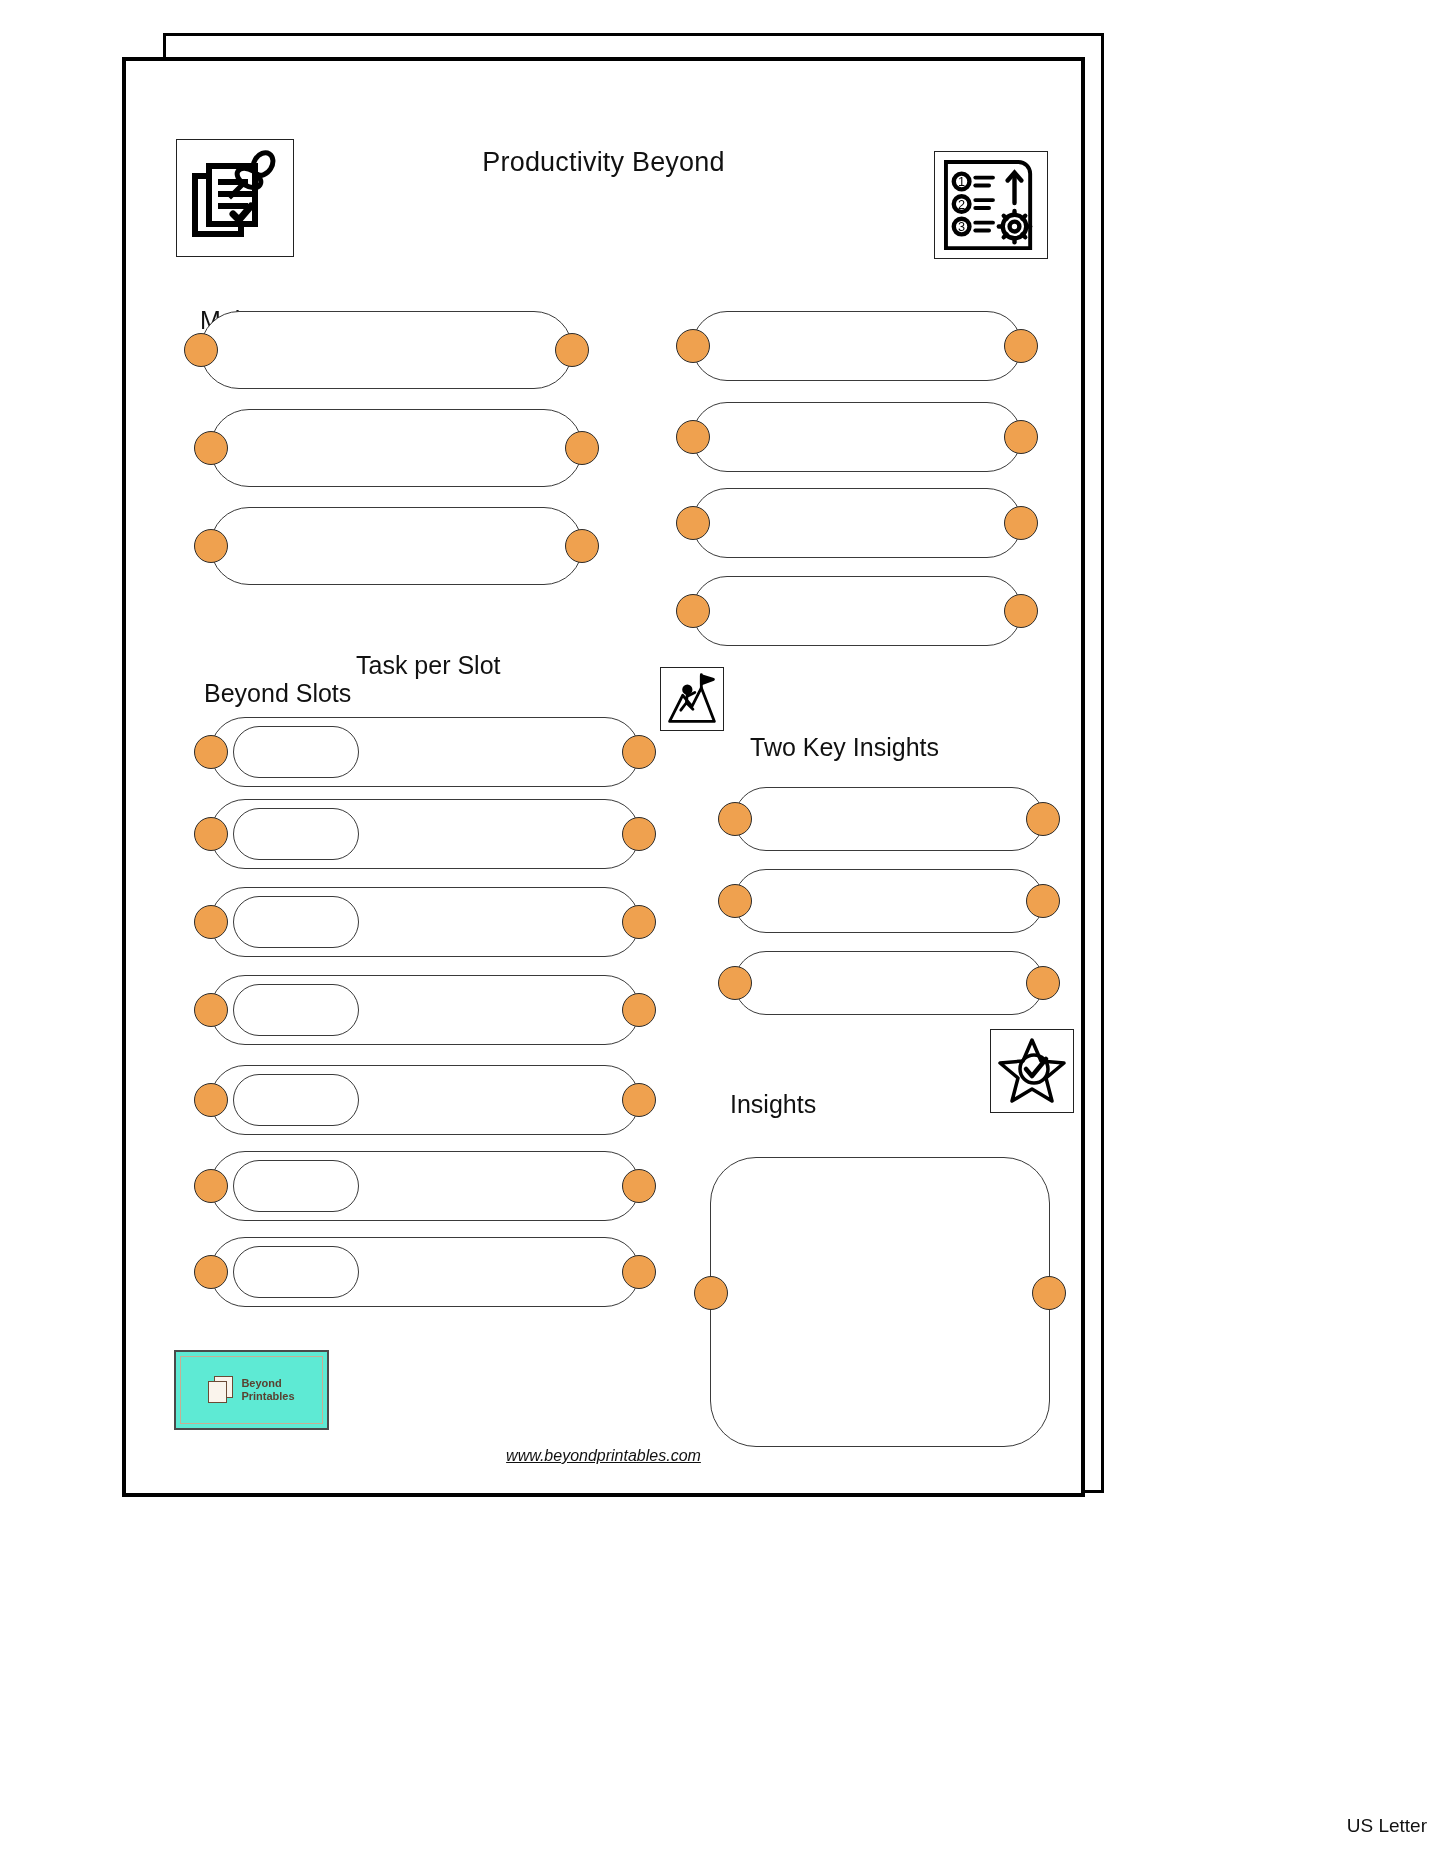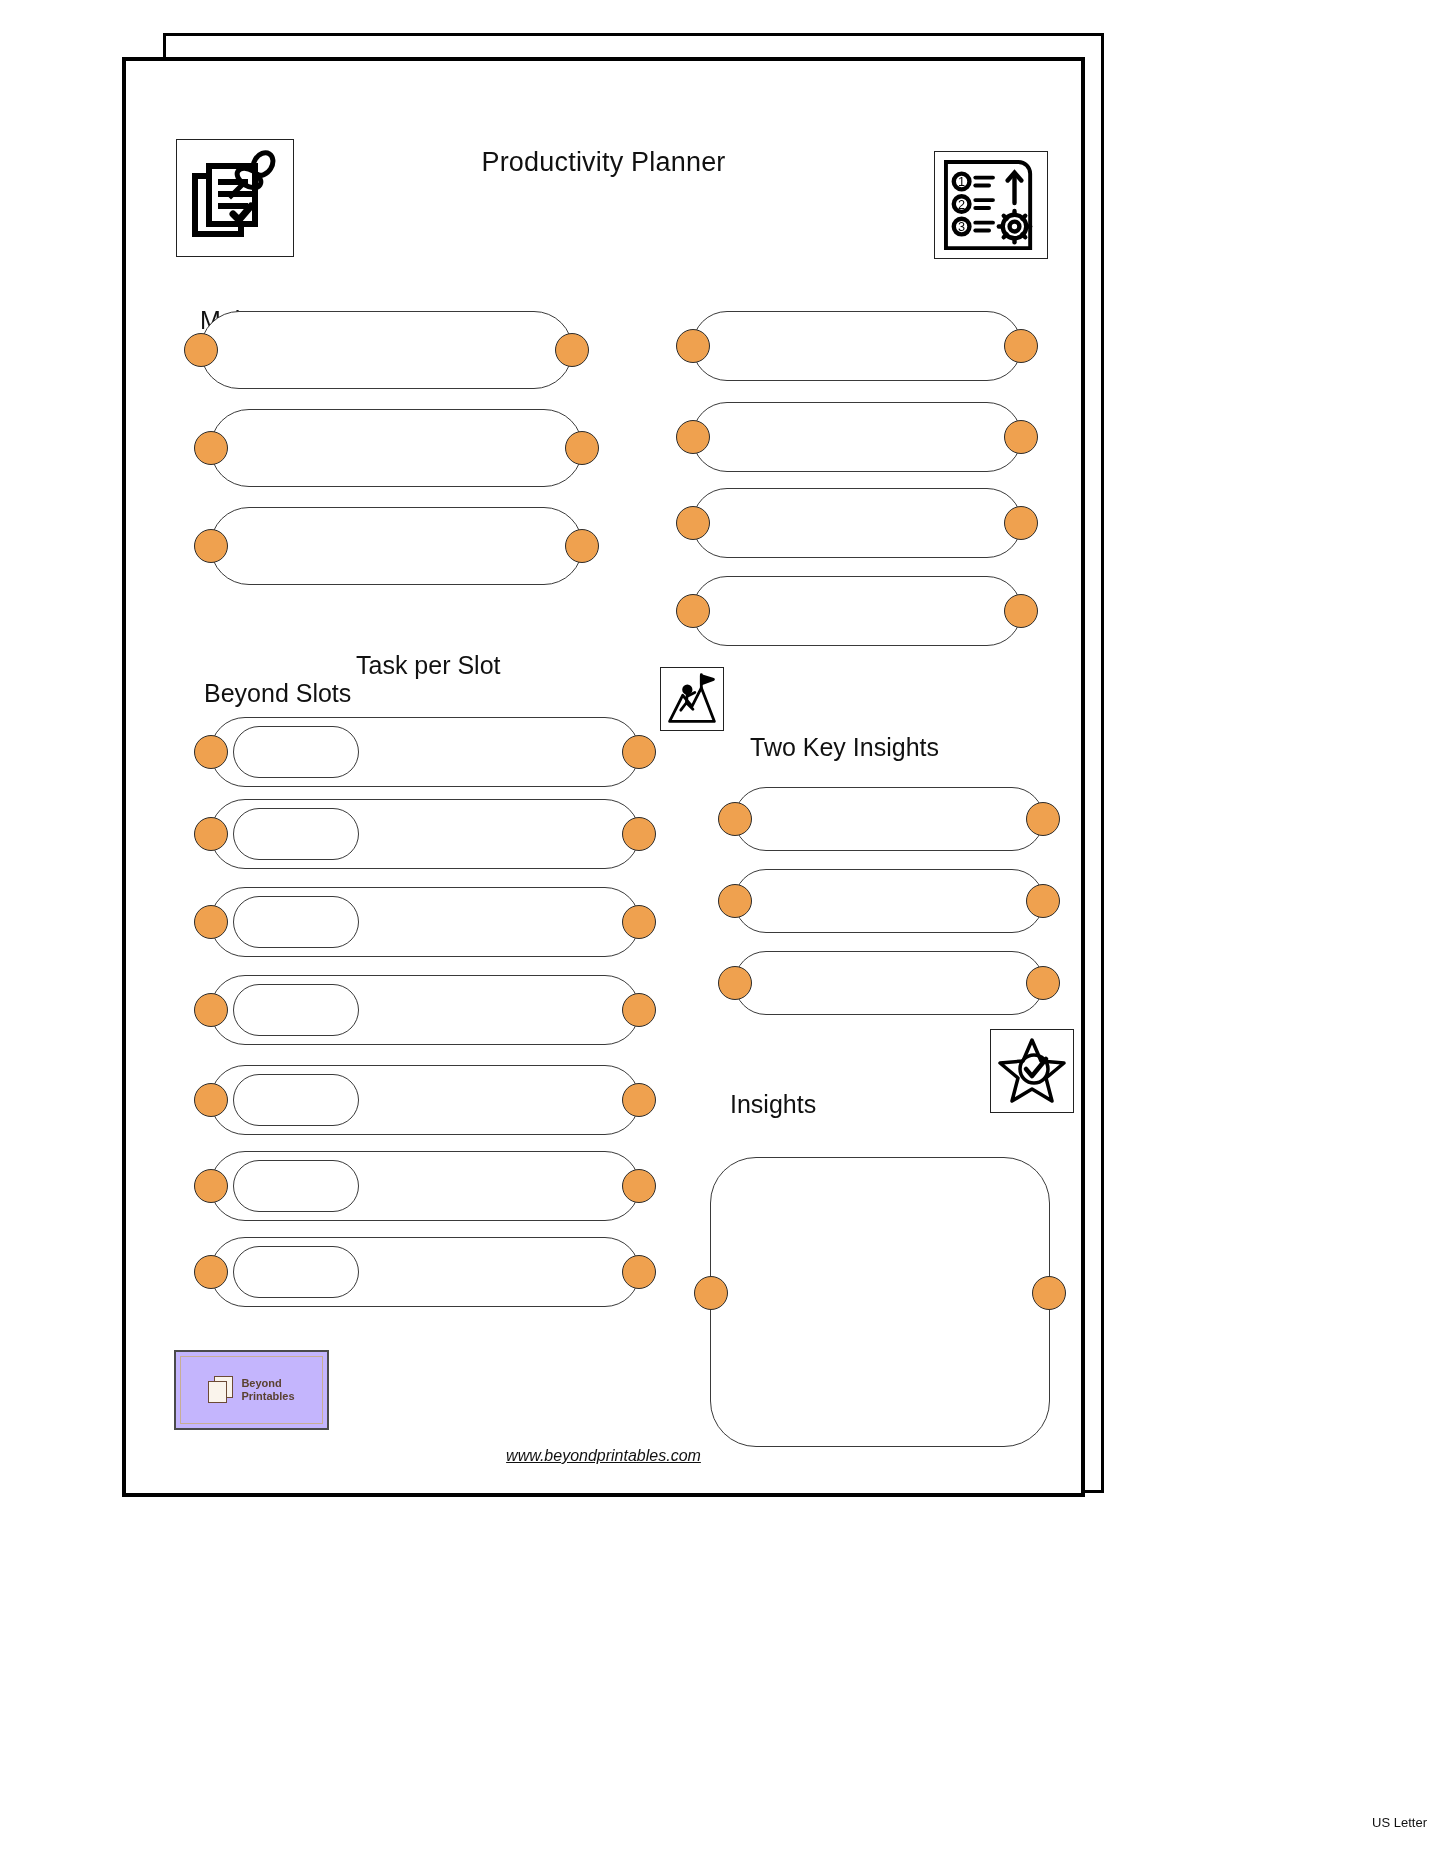--- a/index.html
+++ b/index.html
@@ -99,21 +99,21 @@
     background: #fff;
     display: flex; align-items: center; justify-content: center;
   }
   .icon-tile svg { display: block; }
 
   
   .logo-card {
     position: absolute;
     left: 52px; top: 1293px;
     width: 155px; height: 80px;
-    background: #c4b5fd;
+    background: #5eead4;
     border: 2px solid #4a4a4a;
     padding: 4px;
   }
   .logo-inner {
     width: 100%; height: 100%;
     border: 1px solid #C8AE94;
     display: flex; align-items: center; justify-content: center;
     gap: 7px;
   }
   .logo-mark { position: relative; width: 26px; height: 28px; }
@@ -132,34 +132,34 @@
     position: absolute;
     left: 0; top: 1390px; width: 963px;
     text-align: center;
     font-size: 16px; color: #111;
     text-decoration: underline;
     font-style: italic;
   }
   .paper-size {
     position: absolute;
     right: 18px; top: 1815px;
-    font-size: 13px; color: #111;
+    font-size: 19px; color: #111;
   }
 </style>
 </head>
 <body>
 
 <div id="root">
 
   <div class="frame-outer"></div>
   <div class="frame-inner"></div>
 
   <div class="page">
 
-    <div class="doc-title">Productivity Planner</div>
+    <div class="doc-title">Productivity Beyond</div>
 
     <div class="icon-tile" style="left:54px; top:82px; width:118px; height:118px;">
       <svg width="100" height="100" viewBox="0 0 100 100" fill="none" stroke="#000" stroke-width="6" stroke-linecap="square">
         <rect x="10" y="28" width="46" height="58"></rect>
         <rect x="24" y="18" width="46" height="58" fill="#fff"></rect>
         <line x1="36" y1="34" x2="60" y2="34"></line>
         <line x1="36" y1="46" x2="64" y2="46"></line>
         <line x1="36" y1="58" x2="60" y2="58"></line>
         <line x1="68" y1="58" x2="70" y2="58"></line>
         <polyline points="48,66 54,72 66,58" stroke-width="7" stroke-linejoin="round" stroke-linecap="round"></polyline>

